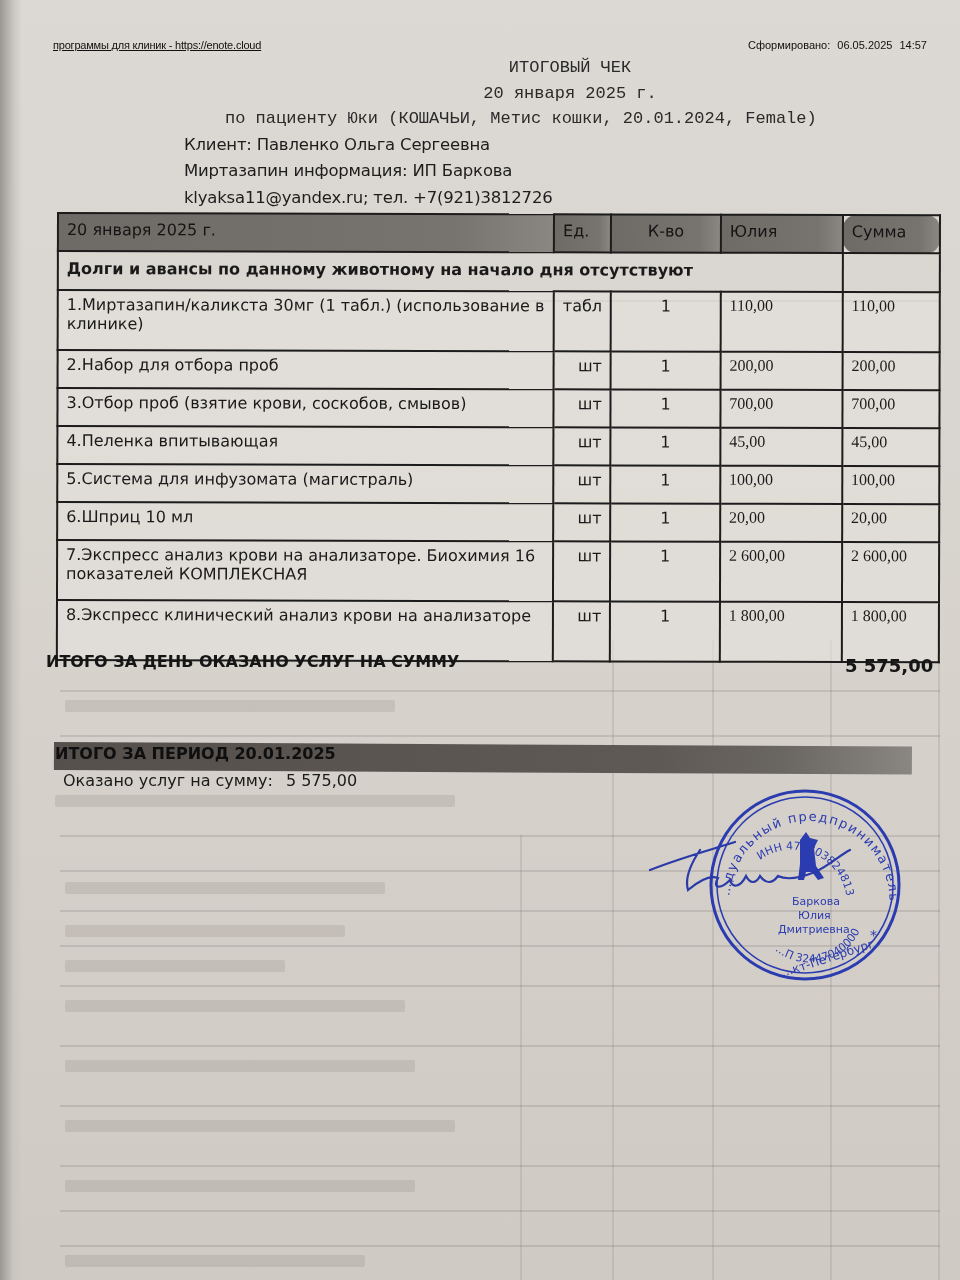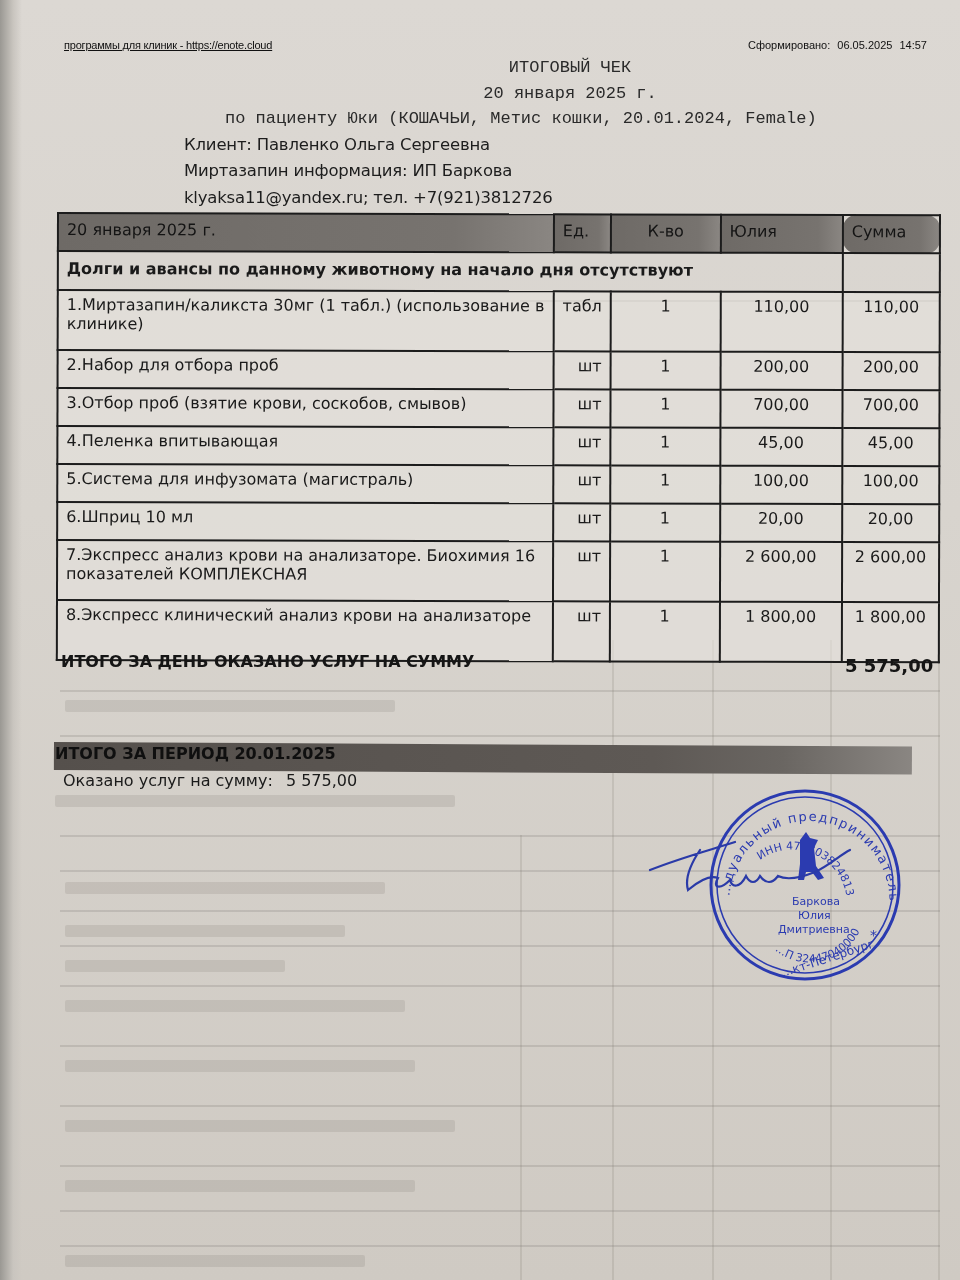--- a/index.html
+++ b/index.html
@@ -11,21 +11,21 @@
     .paper-shadow {
       position: absolute; left: 0; top: 0; width: 22px; height: 1280px;
       background: linear-gradient(90deg, #9a9893 0%, #c9c5bf 60%, rgba(0,0,0,0) 100%);
     }
     .showthrough { position: absolute; left: 0; top: 0; width: 960px; height: 1280px; pointer-events: none; }
     .ghost-hline { position: absolute; height: 2px; background: rgba(120,115,108,0.22); }
     .ghost-vline { position: absolute; width: 2px; background: rgba(120,115,108,0.18); }
     .ghost-text { position: absolute; height: 12px; background: rgba(110,105,100,0.16); border-radius: 2px; }
 
     .toplink {
-      position: absolute; left: 64px; top: 39px; font-size: 11px; text-decoration: underline;
+      position: absolute; left: 53px; top: 39px; font-size: 11px; text-decoration: underline;
       font-family: "Liberation Sans", sans-serif; color: #111; letter-spacing: -0.2px;
     }
     .generated {
       position: absolute; left: 748px; top: 39px; font-size: 11px;
       font-family: "Liberation Sans", sans-serif; color: #111;
     }
     .generated span { margin-left: 4px; }
     .mono { font-family: "Liberation Mono", "DejaVu Sans Mono", monospace; color: #2a2a2a; }
     .title { position: absolute; left: 0; width: 1140px; text-align: center; font-size: 17px; }
     .t1 { top: 58px; }
@@ -47,28 +47,28 @@
       padding-top: 6px;
     }
     table.items thead th.c-qty { text-align: center; }
     .w-name { width: 490px; }
     .w-unit { width: 32px; }
     .w-qty { width: 94px; }
     .w-price { width: 106px; }
     .w-sum { width: 80px; border-radius: 13px; }
     td.unit { text-align: right; }
     td.qty { text-align: center; }
-    td.num { text-align: center; }
+    td.num { text-align: left; font-family: Liberation Serif, serif; }
     tr.note td { font-weight: bold; height: 26px; padding-top: 7px; font-size: 16px; }
     tr.row td { background: rgba(230,227,222,0.6); }
     tr.row.tall td { height: 50px; }
     tr.row.mid td { height: 28px; }
 
     .day-total-label {
-      position: absolute; left: 61px; top: 652px; font-weight: bold; font-size: 16px; color: #151515;
+      position: absolute; left: 46px; top: 652px; font-weight: bold; font-size: 16px; color: #151515;
     }
     .day-total-value {
       position: absolute; left: 845px; top: 655px; font-weight: bold; font-size: 18px; color: #151515;
     }
     .period-bar {
       position: absolute; left: 54px; top: 742px; width: 858px; height: 28px;
       background: linear-gradient(90deg, #55504c 0%, #5e5955 70%, #6a6662 85%, #8a8682 100%);
       transform: rotate(0.3deg); transform-origin: left top;
     }
     .period-label {

